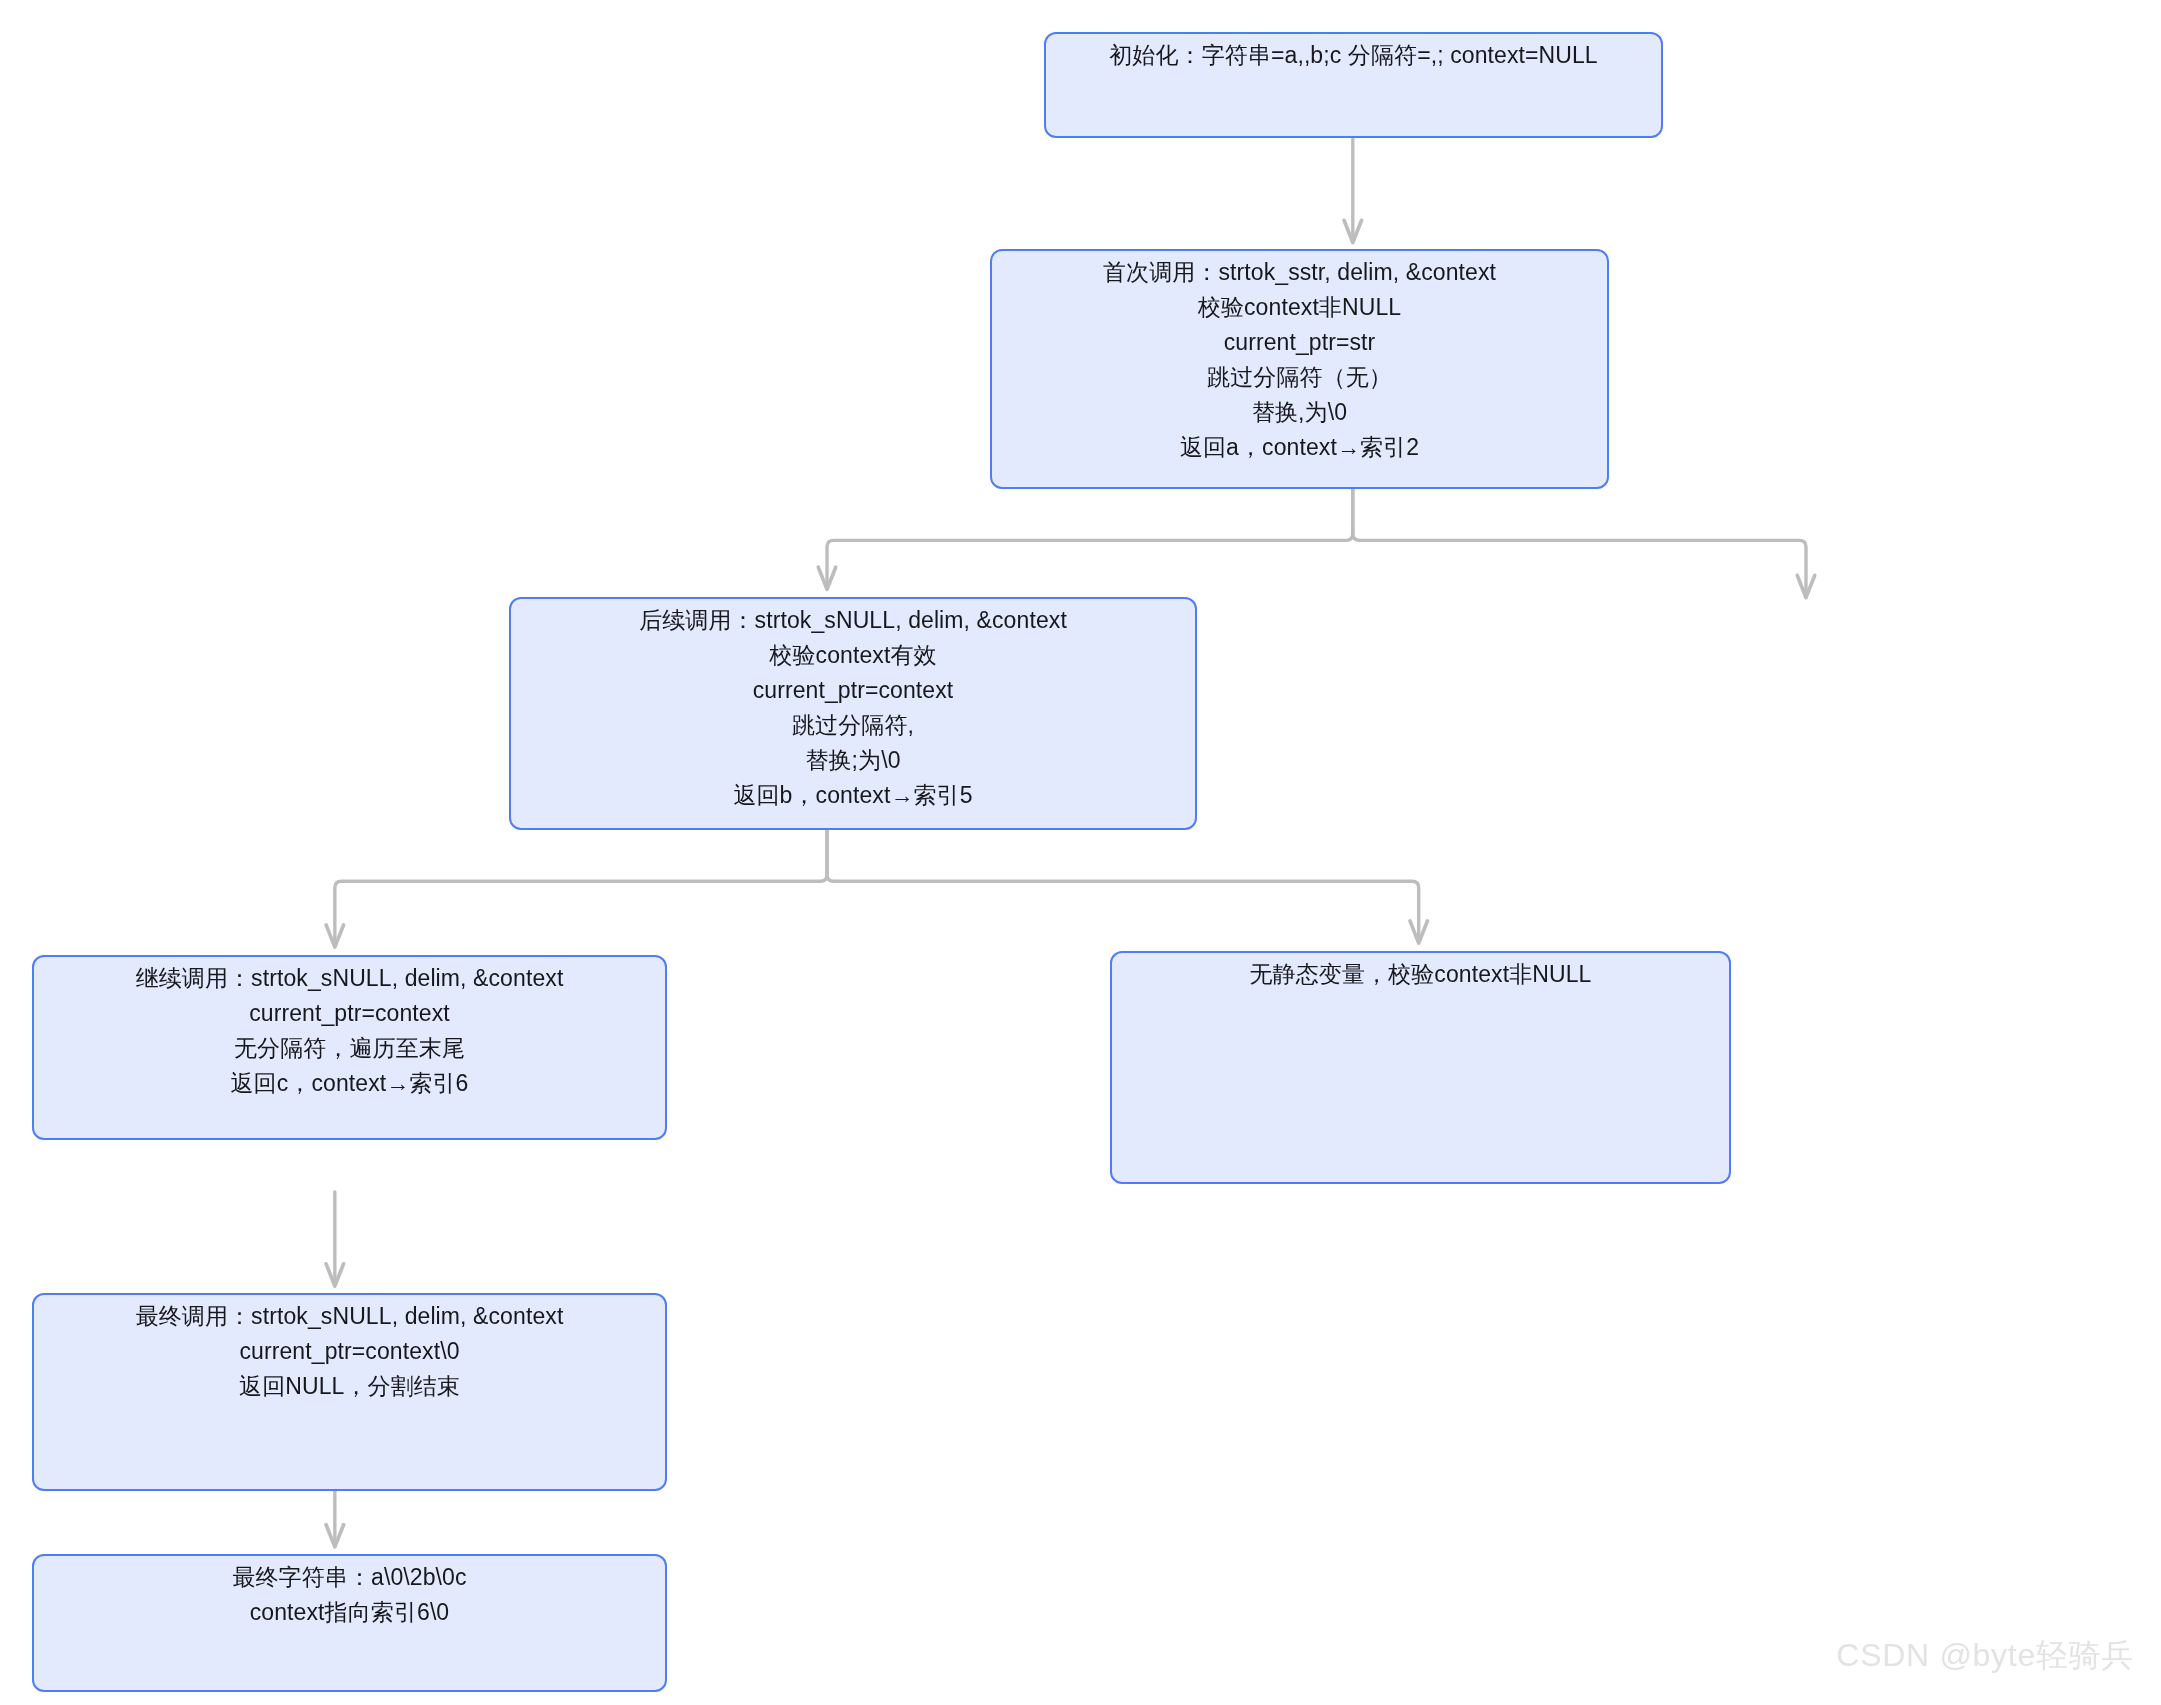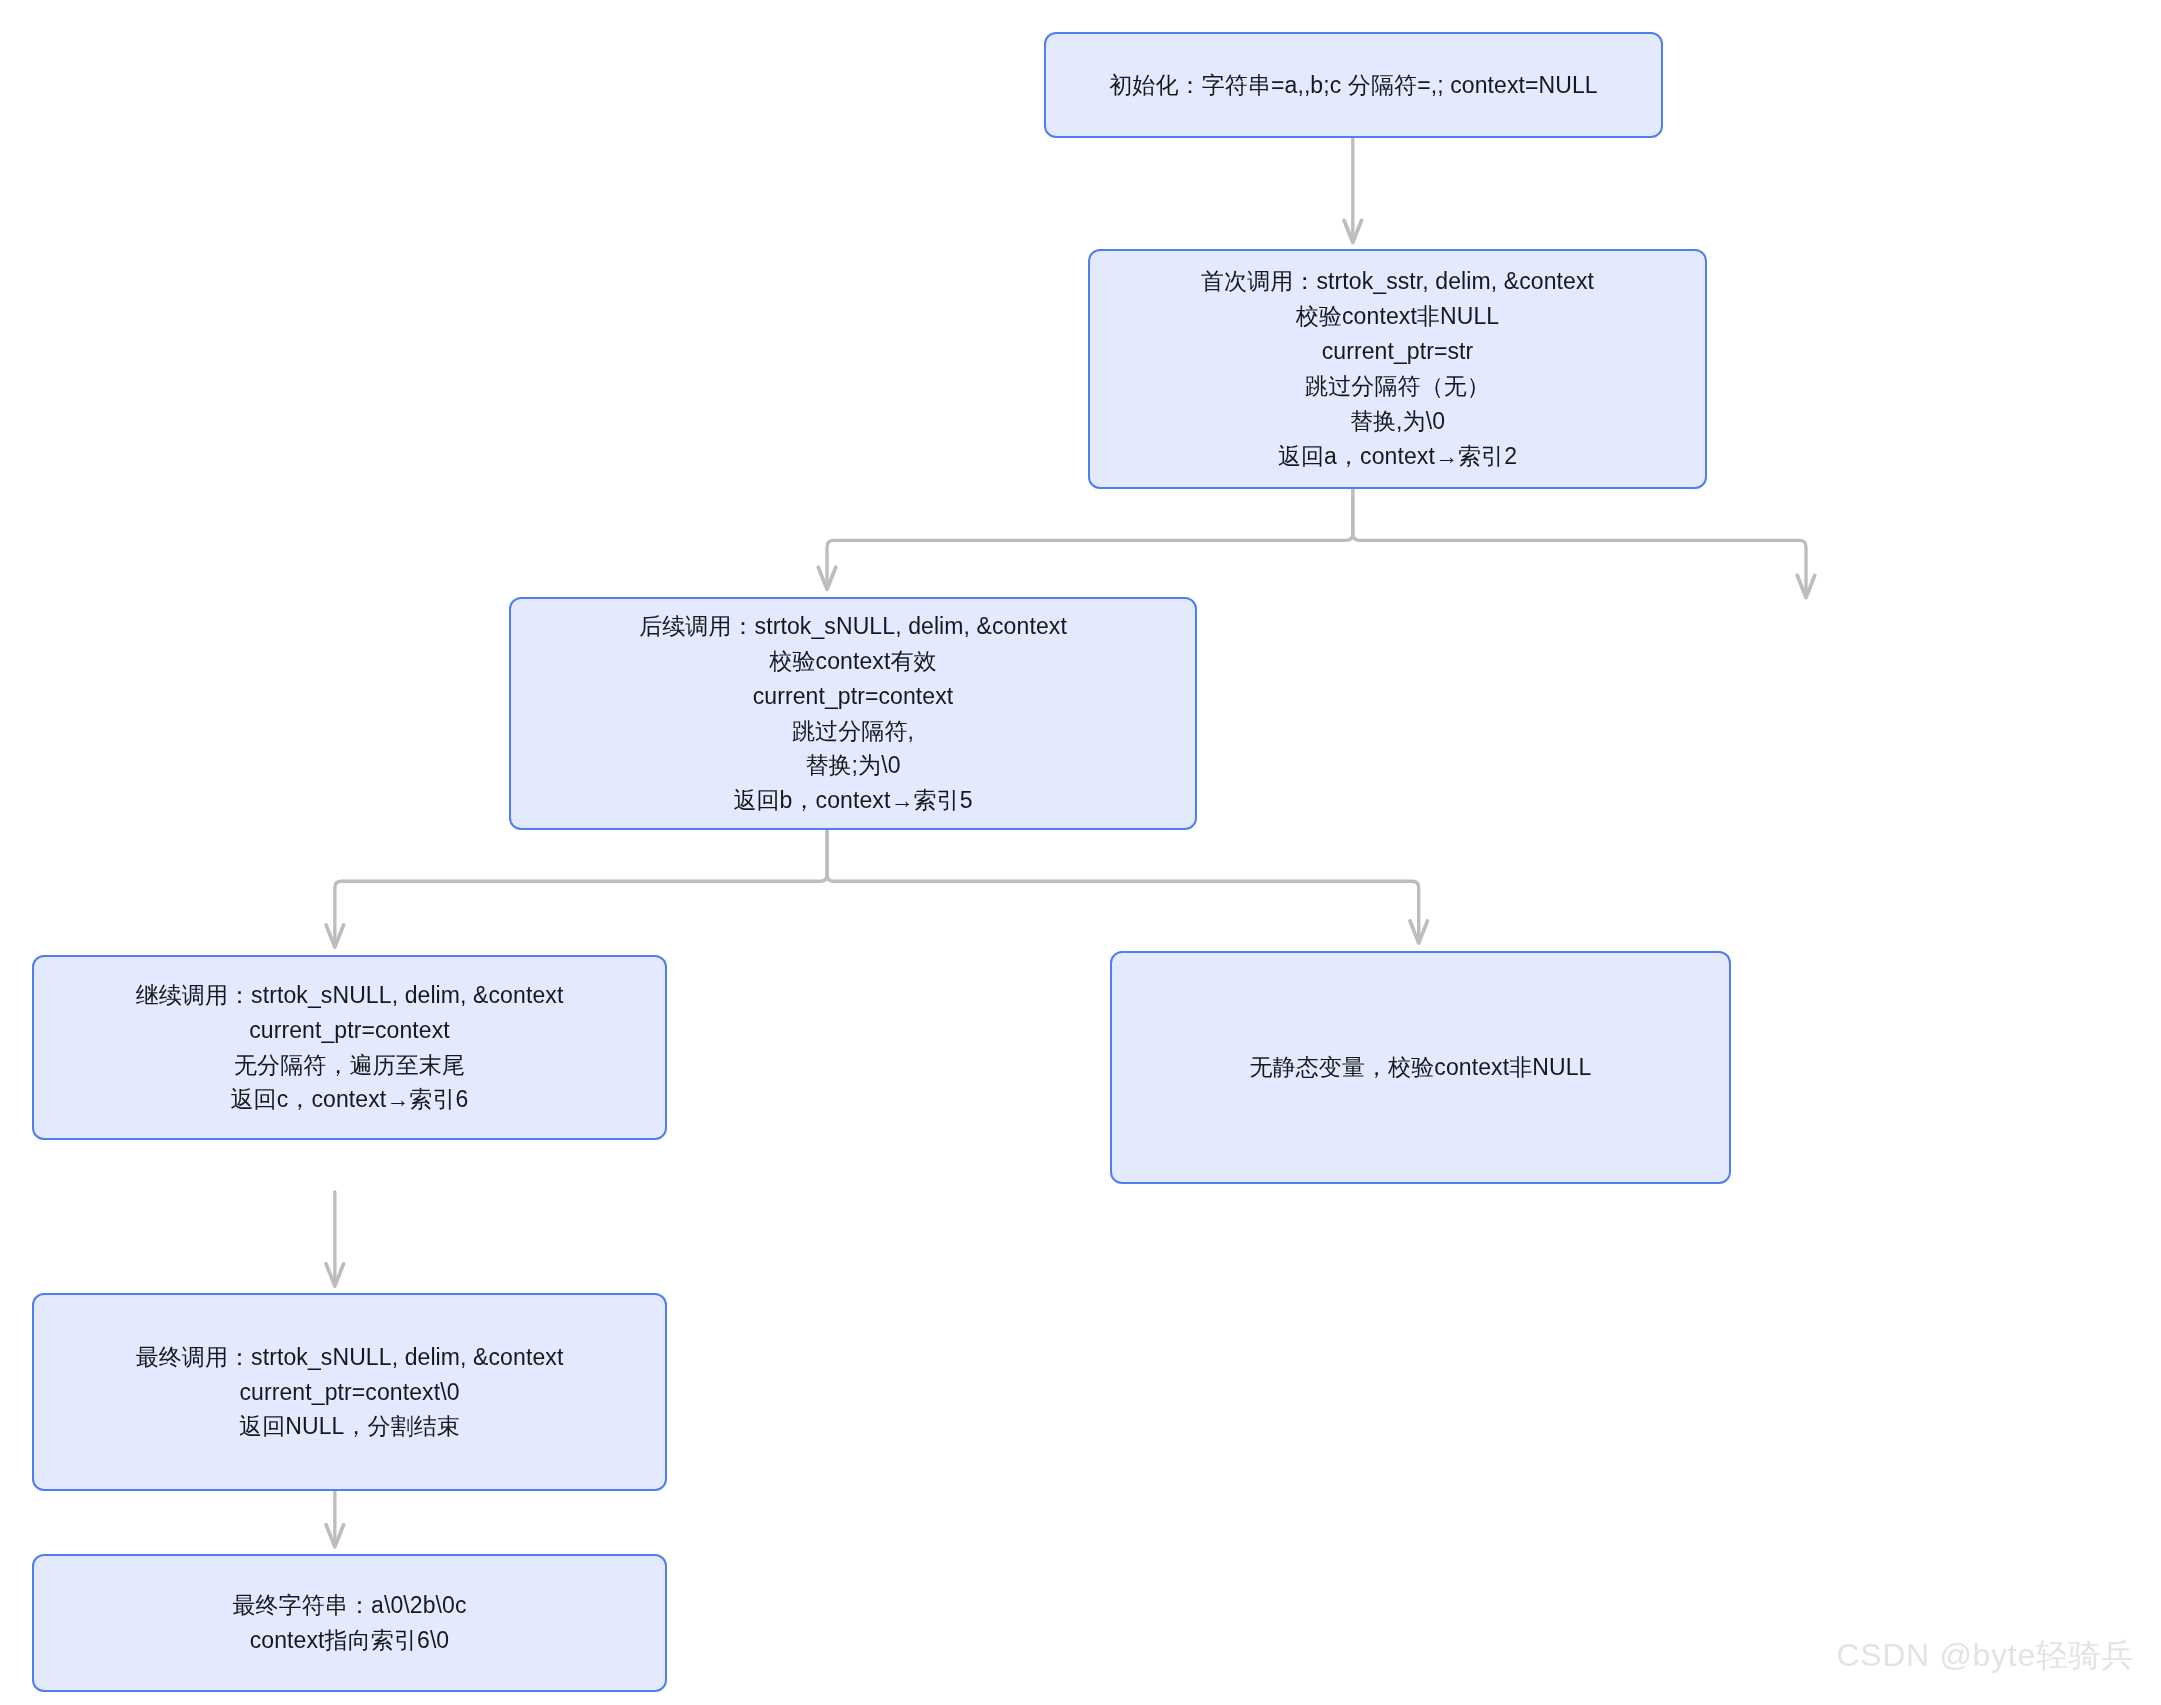--- a/index.html
+++ b/index.html
@@ -10,21 +10,21 @@
     -webkit-font-smoothing:antialiased;
   }
   #stage{position:absolute;inset:0;width:2161px;height:1706px;}
   svg#wires{position:absolute;left:0;top:0;width:2161px;height:1706px;pointer-events:none;}
   .node{
     position:absolute;
     box-sizing:border-box;
     background:#e3eafd;
     border:2.7px solid #4f7df2;
     border-radius:12px;
-    display:flex;align-items:center;justify-content:center;
+    display:flex;align-items:flex-start;justify-content:center;
     text-align:center;
     color:#16181d;
     font-size:23px;
     line-height:1.52;
     padding:4px 12px;
     white-space:pre-line;
     letter-spacing:0.1px;
   }
   .node .txt{display:block;width:100%;}
   #watermark{
@@ -63,21 +63,21 @@
       <path d="M498,1772 L498,1910" marker-end="url(#arrowhead)"></path>
 
       <path d="M498,2217 L498,2298" marker-end="url(#arrowhead)"></path>
     </g>
   </svg>
 
   <div class="node" style="left:1044px;top:32px;width:619px;height:106px;">
     <span class="txt">初始化：字符串=a,,b;c 分隔符=,; context=NULL</span>
   </div>
 
-  <div class="node" style="left:1088px;top:249px;width:619px;height:240px;">
+  <div class="node" style="left:990px;top:249px;width:619px;height:240px;">
     <span class="txt">首次调用：strtok_sstr, delim, &amp;context
 校验context非NULL
 current_ptr=str
 跳过分隔符（无）
 替换,为\0
 返回a，context→索引2</span>
   </div>
 
   <div class="node" style="left:509px;top:597px;width:688px;height:233px;">
     <span class="txt">后续调用：strtok_sNULL, delim, &amp;context

